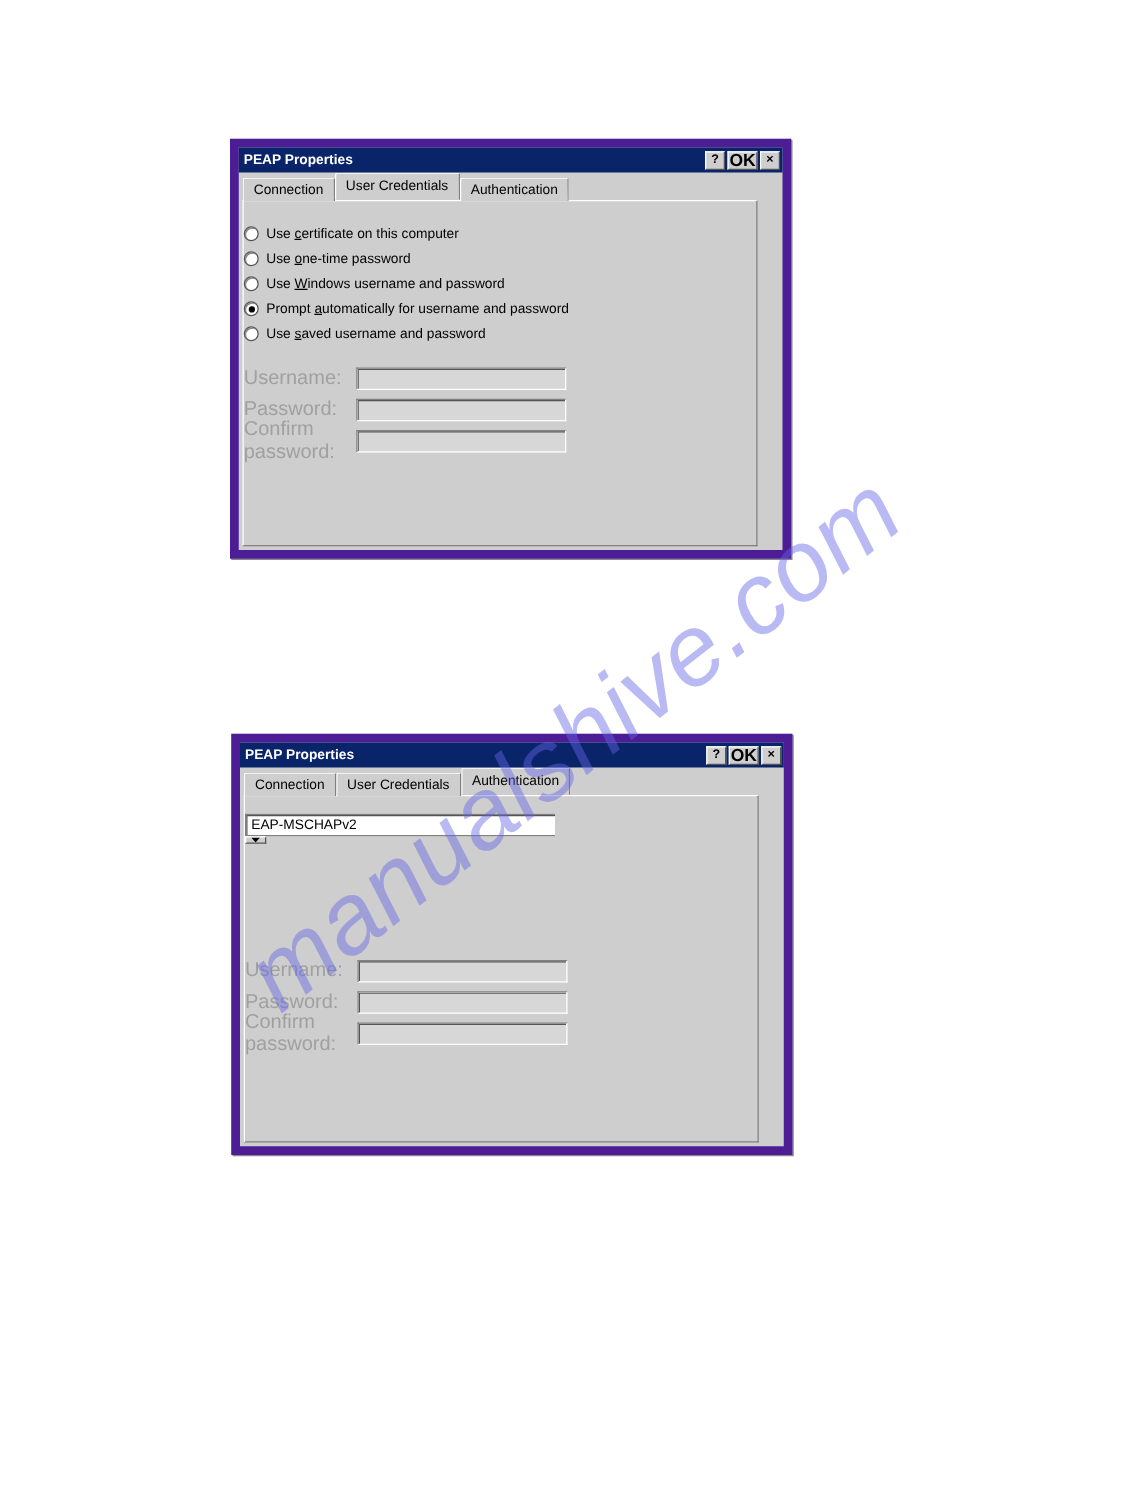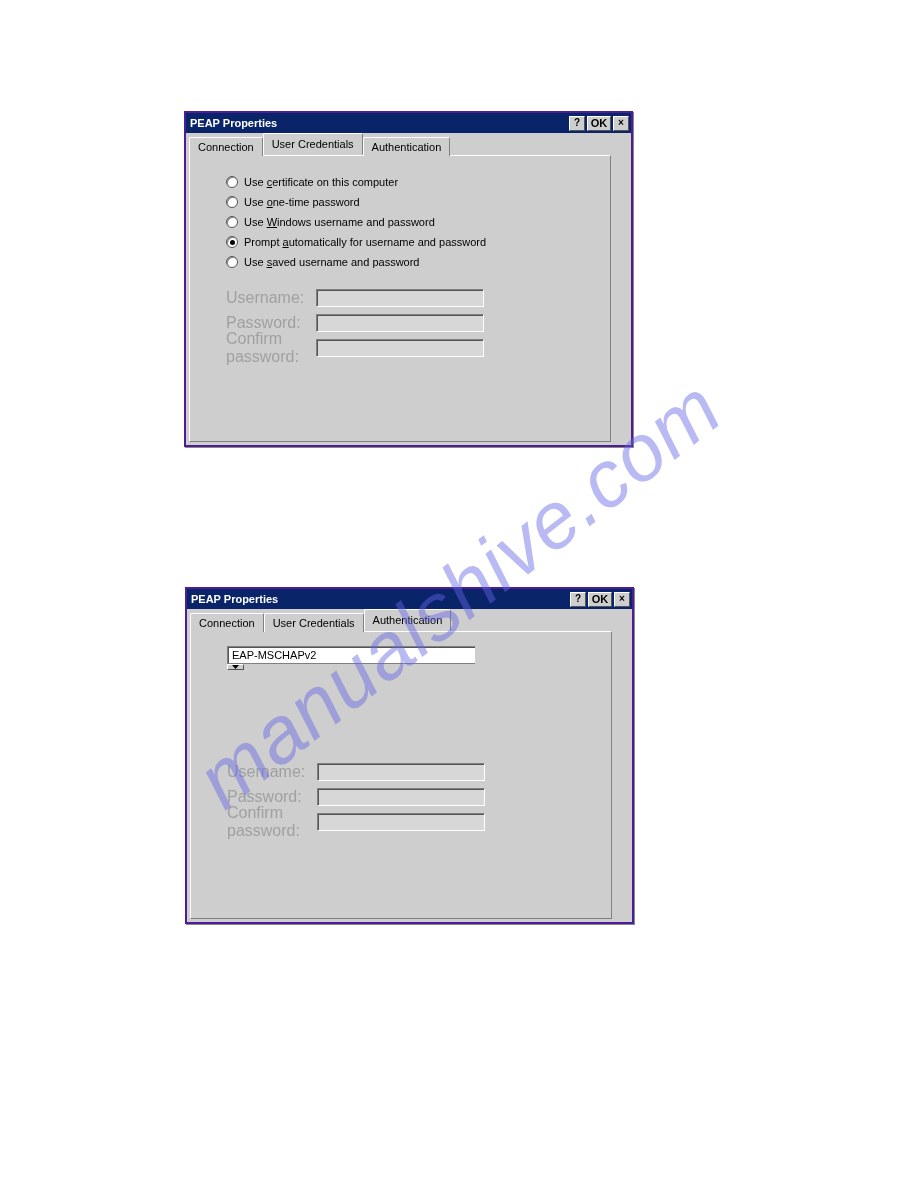--- a/index.html
+++ b/index.html
@@ -23,21 +23,21 @@
     font-style: italic;
     pointer-events: none;
     white-space: nowrap;
     z-index: 10;
     letter-spacing: 1px;
   }
   .dialog {
     position: absolute;
     width: 449px;
     background: #cecece;
-    border: 2px solid #4c1d95;
+    border: 7px solid #4c1d95;
     box-shadow: 1px 1px 0 #888;
   }
   .dlg1 { left: 184px; top: 111px; height: 336px; }
   .dlg2 { left: 185px; top: 587px; height: 337px; }
   .titlebar {
     height: 20px;
     background: linear-gradient(to right, #0a246a, #0a246a);
     color: #fff;
     display: flex;
     align-items: center;
@@ -55,21 +55,21 @@
     border-right-color: #555;
     border-bottom-color: #555;
     color: #000;
     font-size: 10px;
     font-weight: bold;
     display: flex;
     align-items: center;
     justify-content: center;
     line-height: 1;
   }
-  .tbtn.ok { width: 24px; font-size: 11px; }
+  .tbtn.ok { width: 24px; font-size: 14px; }
   .tabstrip {
     display: flex;
     align-items: flex-end;
     padding: 7px 3px 0 3px;
     height: 22px;
     position: relative;
     z-index: 2;
     text-align: right;
   }
   .tab {
@@ -94,21 +94,21 @@
   }
   .tabpanel {
     margin: 0 20px 3px 3px;
     border: 1px solid #fff;
     border-top-color: #fff;
     border-left-color: #fff;
     border-right-color: #808080;
     border-bottom-color: #808080;
     height: calc(100% - 20px - 22px - 3px);
     position: relative;
-    padding: 14px 36px;
+    padding: 14px 0;
     background: #cecece;
   }
   .radio-row {
     display: flex;
     align-items: center;
     margin: 4px 0;
     height: 16px;
   }
   .radio {
     width: 12px;

